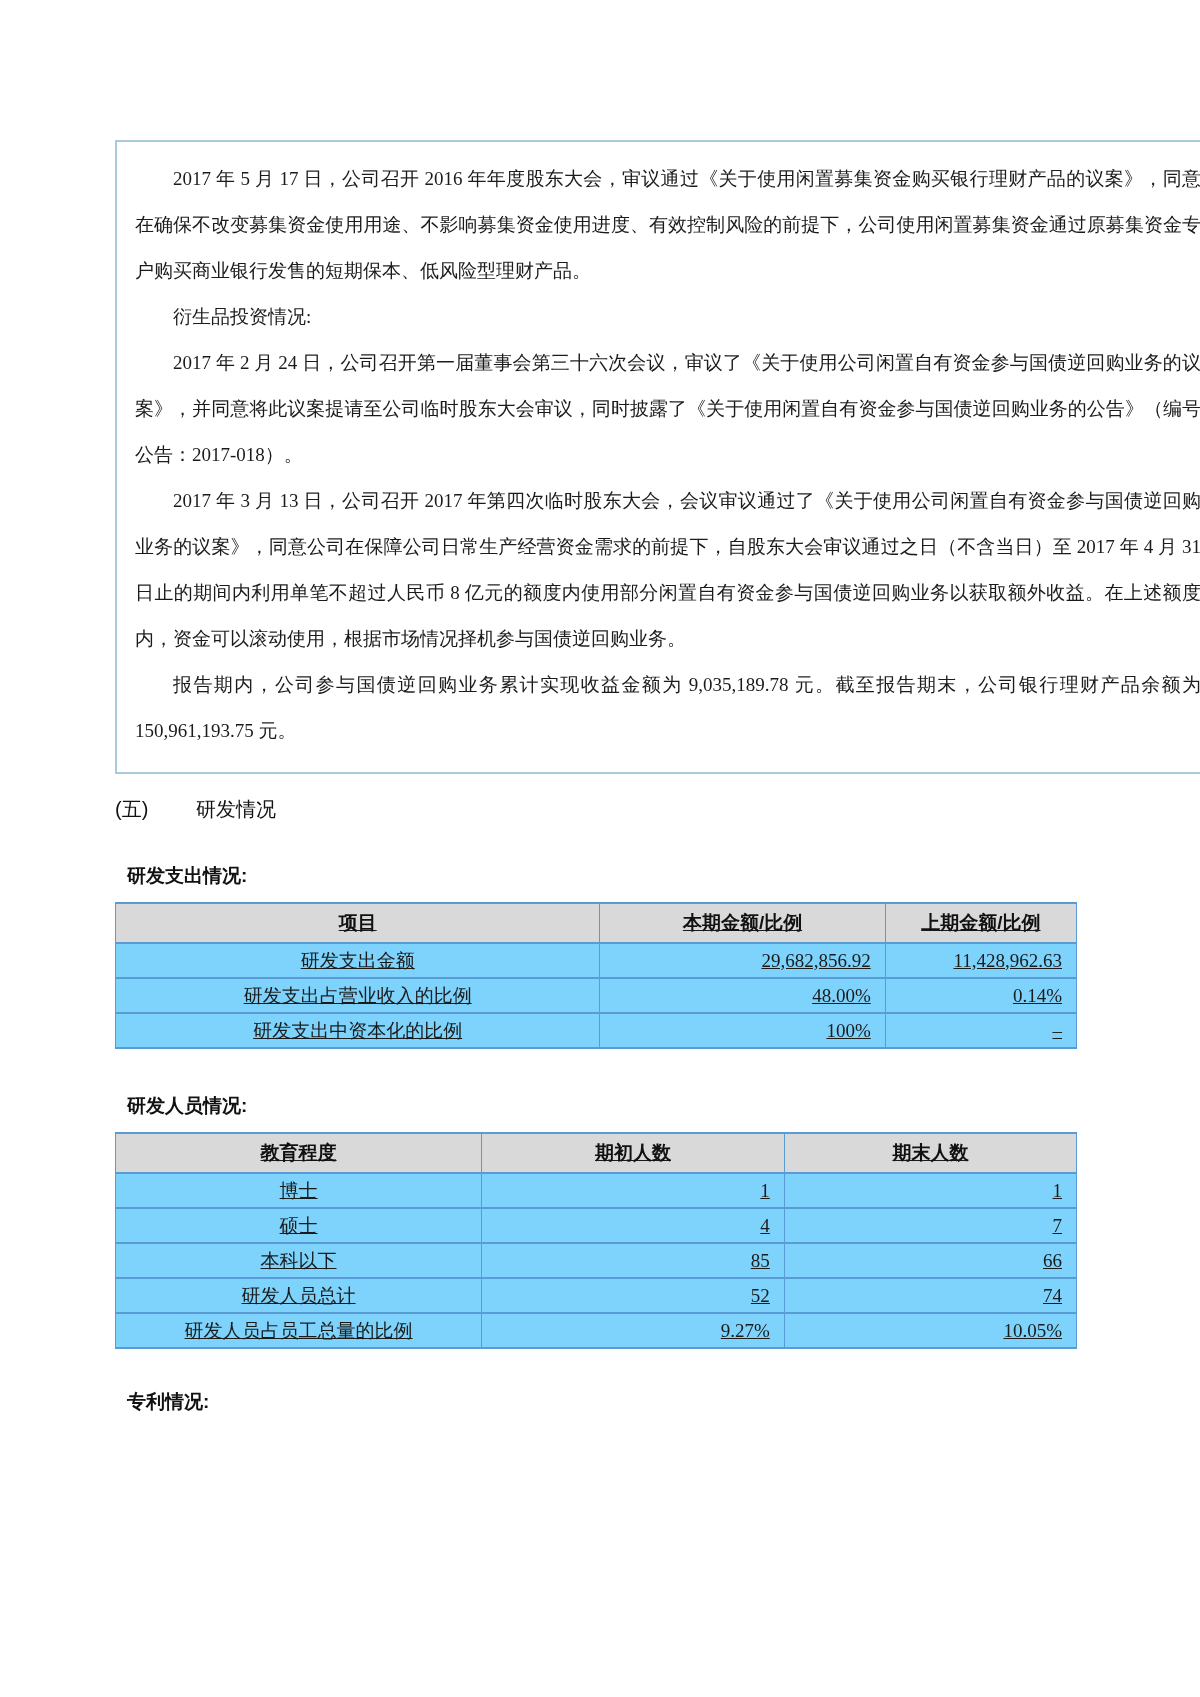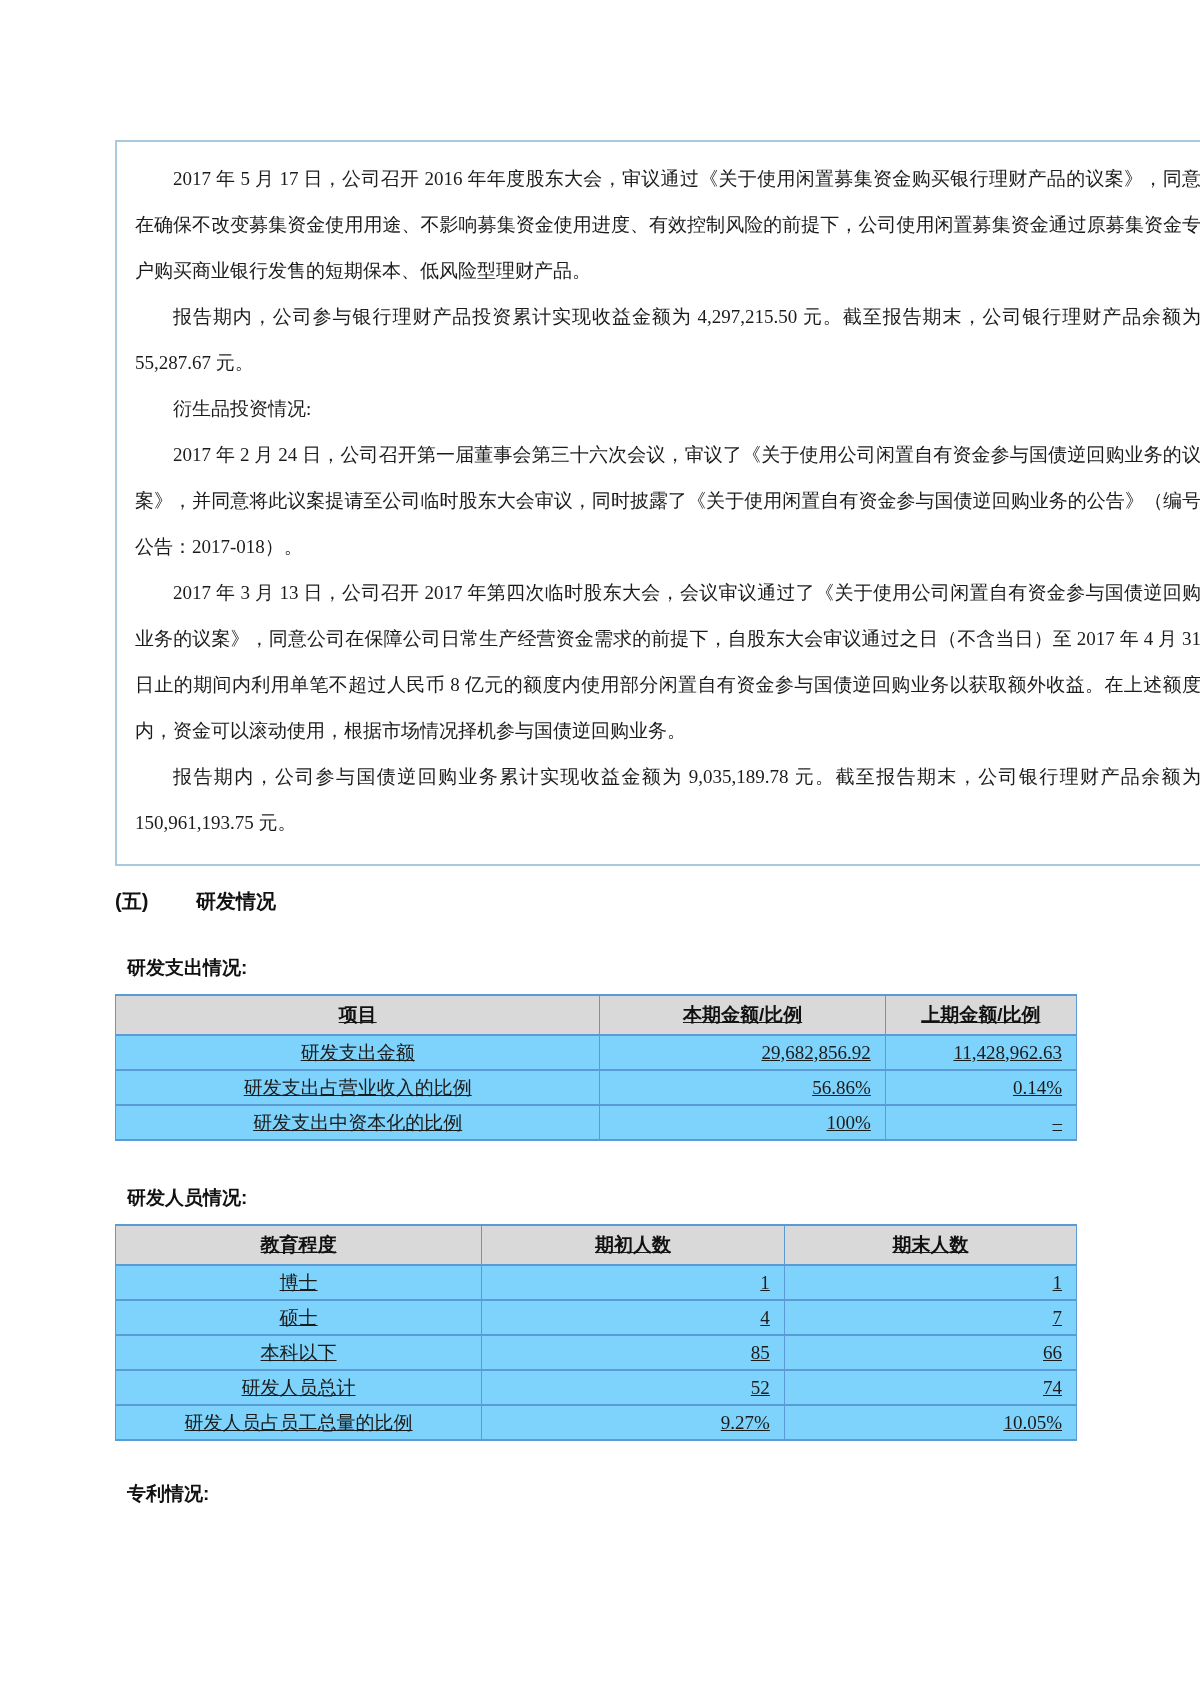--- a/index.html
+++ b/index.html
@@ -20,21 +20,21 @@
   }
   .text-box p {
     margin:0; font-size:19px; line-height:46px;
     text-align:justify; text-indent:2em;
     color:#1b1b1b;
   }
 
   
   .section-heading {
     margin:22px 0 0 0; font-family:"Liberation Sans","DejaVu Sans",sans-serif;
-    font-weight:bold; font-size:20px; color:#111;
+    font-weight:normal; font-size:20px; color:#111;
   }
   .section-heading .sec-num { display:inline-block; }
   .section-heading .sec-title { display:inline-block; margin-left:42px; }
   .table-label {
     margin:40px 0 0 12px; font-family:"Liberation Sans","DejaVu Sans",sans-serif;
     font-weight:bold; font-size:19px; color:#111;
   }
   .table-label.tight { margin-top:44px; }
 
   
@@ -66,21 +66,20 @@
   table.ppl-table col.c3 { width:30.4%; }
 </style>
 </head>
 <body>
 
 <div class="page">
   <div class="content">
 
     <div class="text-box">
       <p>2017 年 5 月 17 日，公司召开 2016 年年度股东大会，审议通过《关于使用闲置募集资金购买银行理财产品的议案》，同意在确保不改变募集资金使用用途、不影响募集资金使用进度、有效控制风险的前提下，公司使用闲置募集资金通过原募集资金专户购买商业银行发售的短期保本、低风险型理财产品。</p>
-      <p>报告期内，公司参与银行理财产品投资累计实现收益金额为 4,297,215.50 元。截至报告期末，公司银行理财产品余额为 55,287.67 元。</p>
       <p>衍生品投资情况:</p>
       <p>2017 年 2 月 24 日，公司召开第一届董事会第三十六次会议，审议了《关于使用公司闲置自有资金参与国债逆回购业务的议案》，并同意将此议案提请至公司临时股东大会审议，同时披露了《关于使用闲置自有资金参与国债逆回购业务的公告》（编号公告：2017-018）。</p>
       <p>2017 年 3 月 13 日，公司召开 2017 年第四次临时股东大会，会议审议通过了《关于使用公司闲置自有资金参与国债逆回购业务的议案》，同意公司在保障公司日常生产经营资金需求的前提下，自股东大会审议通过之日（不含当日）至 2017 年 4 月 31 日止的期间内利用单笔不超过人民币 8 亿元的额度内使用部分闲置自有资金参与国债逆回购业务以获取额外收益。在上述额度内，资金可以滚动使用，根据市场情况择机参与国债逆回购业务。</p>
       <p>报告期内，公司参与国债逆回购业务累计实现收益金额为 9,035,189.78 元。截至报告期末，公司银行理财产品余额为 150,961,193.75 元。</p>
     </div>
 
     <h3 class="section-heading">
       <span class="sec-num">(五)</span>
       <span class="sec-title">研发情况</span>
     </h3>
@@ -101,21 +100,21 @@
         </tr>
       </thead>
       <tbody>
         <tr>
           <td class="cell-label">研发支出金额</td>
           <td class="cell-num">29,682,856.92</td>
           <td class="cell-num">11,428,962.63</td>
         </tr>
         <tr>
           <td class="cell-label">研发支出占营业收入的比例</td>
-          <td class="cell-num">56.86%</td>
+          <td class="cell-num">48.00%</td>
           <td class="cell-num">0.14%</td>
         </tr>
         <tr>
           <td class="cell-label">研发支出中资本化的比例</td>
           <td class="cell-num">100%</td>
           <td class="cell-num">–</td>
         </tr>
       </tbody>
     </table>
 

